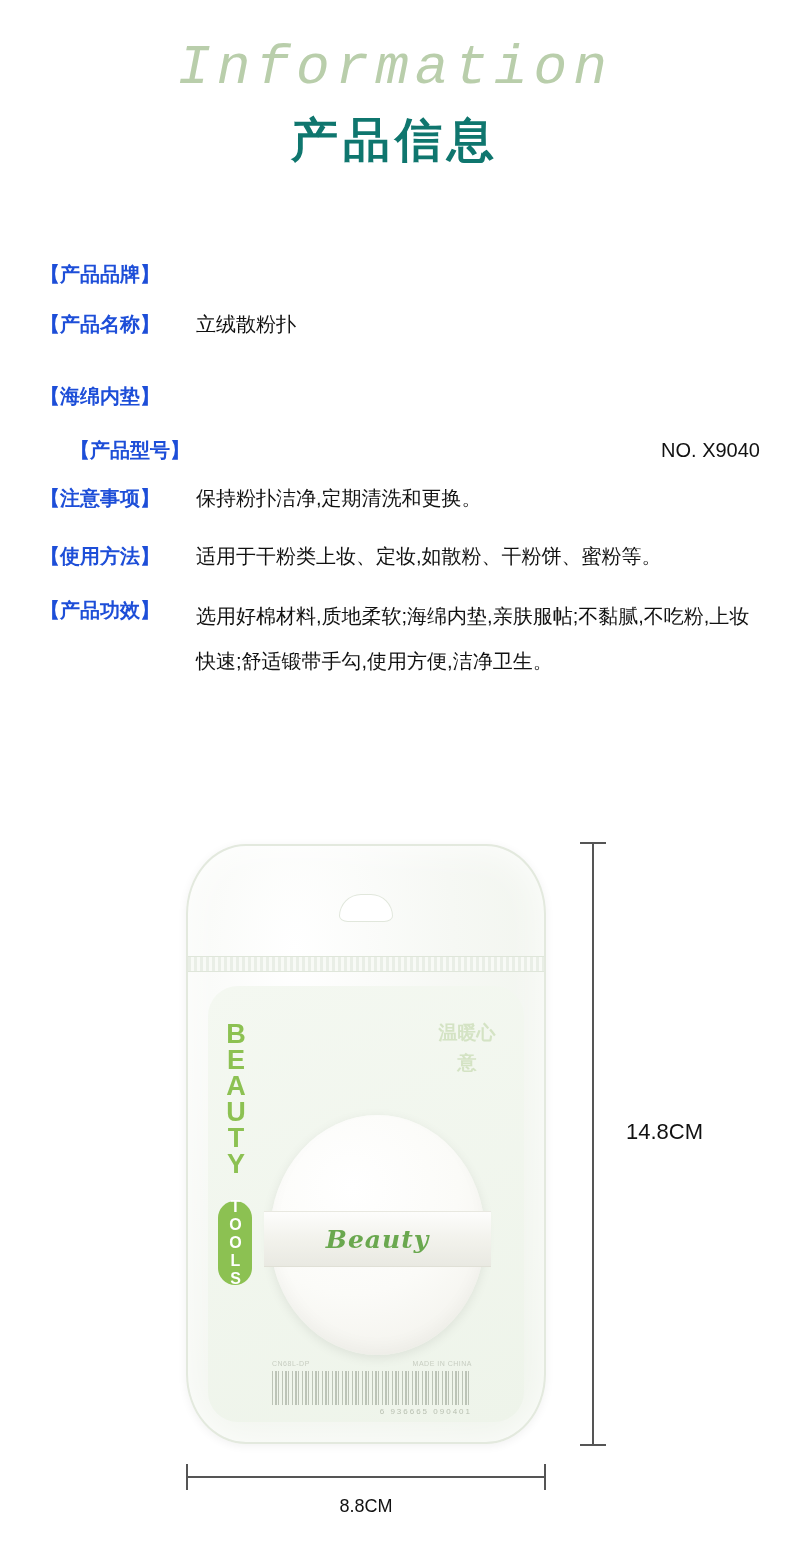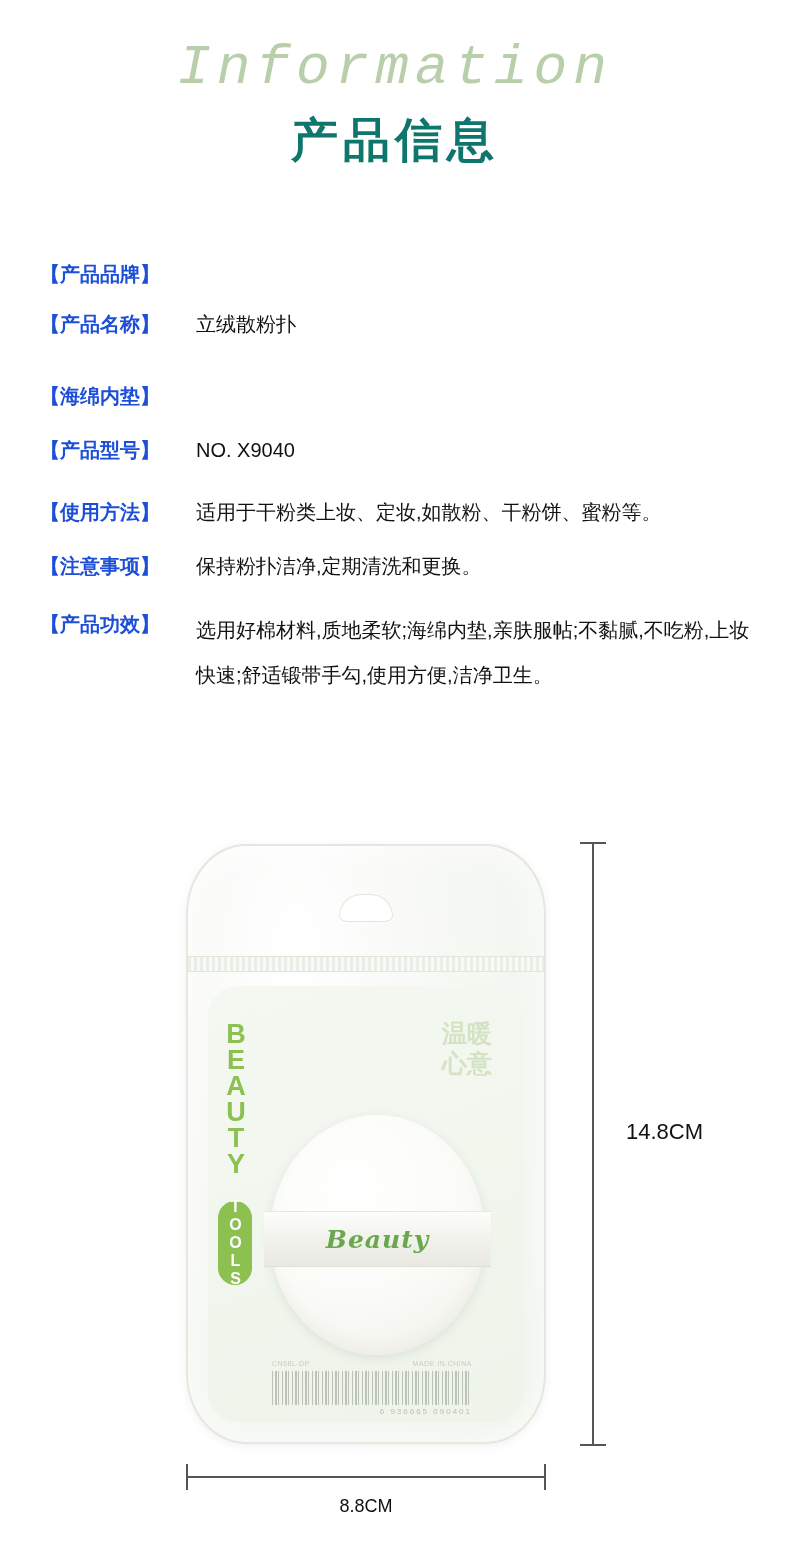--- a/index.html
+++ b/index.html
@@ -81,21 +81,21 @@
     width: 130px;
     height: 44px;
     display: inline-block;
   }
   .brand-logo svg { display: block; }
 
   
   .row-brand   { margin-bottom: 18px; }
   .row-name    { margin-bottom: 40px; }
   .row-mat     { margin-bottom: 22px; }
-  .row-model   { margin-bottom: 30px; }
+  .row-model   { margin-bottom: 16px; text-align: right; }
   .row-usage   { margin-bottom: 22px; }
   .row-notice  { margin-bottom: 26px; }
 
   
   .photo-area {
     position: absolute;
     top: 832px;
     left: 0;
     width: 790px;
     height: 700px;
@@ -183,21 +183,21 @@
   }
 
   
   .stamp {
     position: absolute;
     right: 44px;
     top: 172px;
     width: 66px;
     height: 62px;
     color: #cfe0bd;
-    font-size: 25px;
+    font-size: 19px;
     font-weight: 700;
     line-height: 30px;
     text-align: center;
     letter-spacing: 0;
     opacity: .85;
   }
 
   
   .puff {
     position: absolute;
@@ -341,28 +341,28 @@
 
   <div class="info-row row-mat">
     <div class="info-label">【海绵内垫】</div>
   </div>
 
   <div class="info-row row-model">
     <div class="info-label">【产品型号】</div>
     <div class="info-value">NO. X9040</div>
   </div>
 
+  <div class="info-row row-notice">
+    <div class="info-label">【注意事项】</div>
+    <div class="info-value">保持粉扑洁净,定期清洗和更换。</div>
+  </div>
+
   <div class="info-row row-usage">
     <div class="info-label">【使用方法】</div>
     <div class="info-value">适用于干粉类上妆、定妆,如散粉、干粉饼、蜜粉等。</div>
-  </div>
-
-  <div class="info-row row-notice">
-    <div class="info-label">【注意事项】</div>
-    <div class="info-value">保持粉扑洁净,定期清洗和更换。</div>
   </div>
 
   <div class="info-row row-benefit">
     <div class="info-label">【产品功效】</div>
     <div class="info-value multi">选用好棉材料,质地柔软;海绵内垫,亲肤服帖;不黏腻,不吃粉,上妆快速;舒适锻带手勾,使用方便,洁净卫生。</div>
   </div>
 
 </div>
 
 <div class="photo-area">

